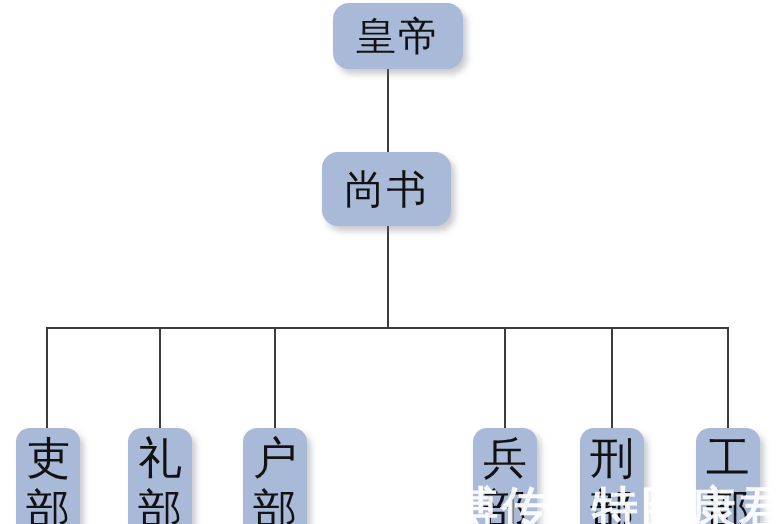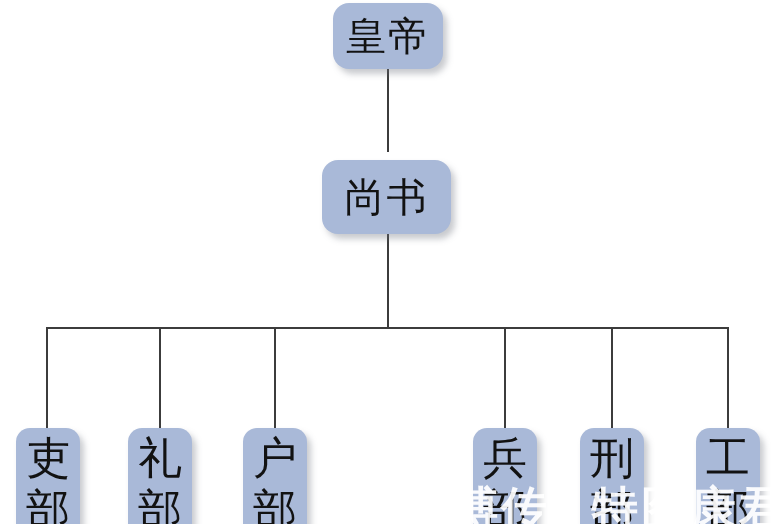--- a/index.html
+++ b/index.html
@@ -23,22 +23,22 @@
     display: flex;
     align-items: center;
     justify-content: center;
     color: #121212;
     text-align: center;
   }
   .node-top {
     font-size: 40px;
     letter-spacing: 2px;
   }
-  .node-emperor   { left: 333px; top: 3px;   width: 110px; height: 66px; }
-  .node-shangshu  { left: 322px; top: 160px; width: 129px; height: 74px; }
+  .node-emperor   { left: 333px; top: 3px;   width: 130px; height: 66px; }
+  .node-shangshu  { left: 322px; top: 152px; width: 129px; height: 74px; }
   .node-ministry {
     top: 428px;
     width: 64px;
     height: 136px;
     border-radius: 14px;
     align-items: flex-start;
   }
   .ministry-label {
     display: block;
     width: 46px;

